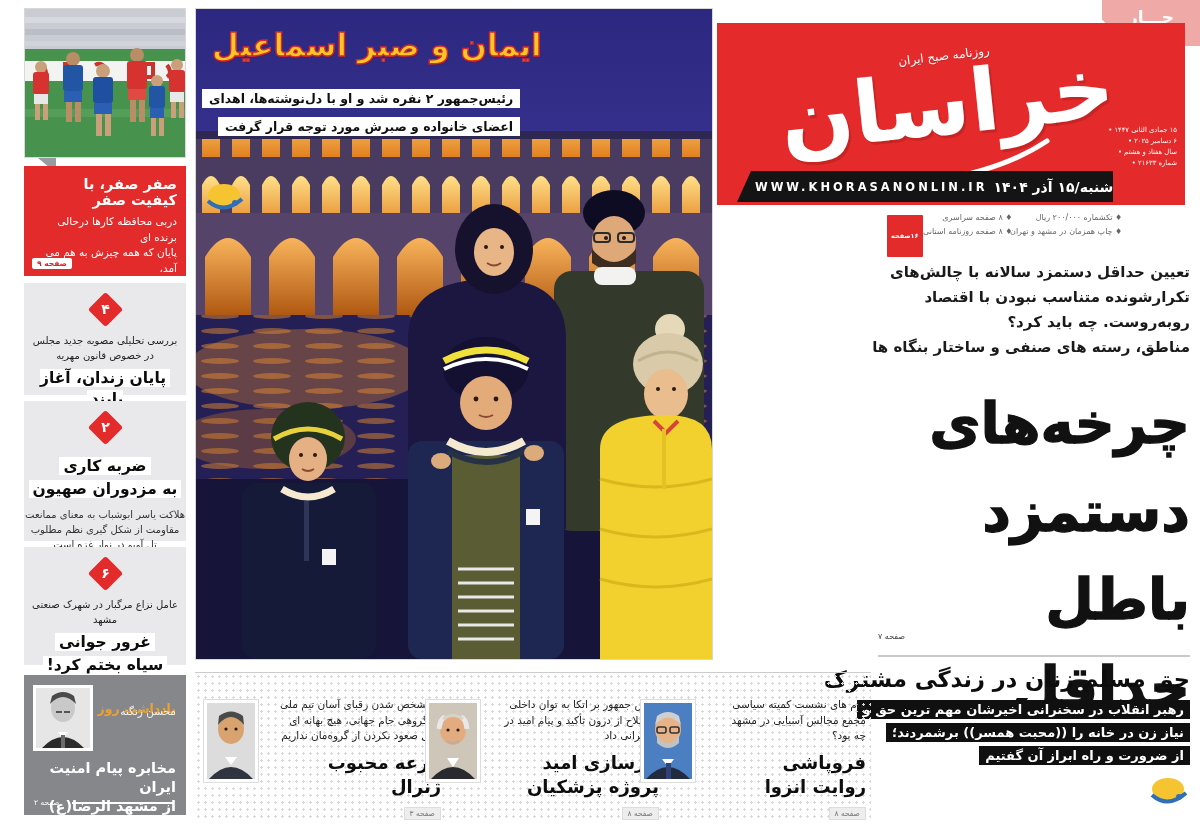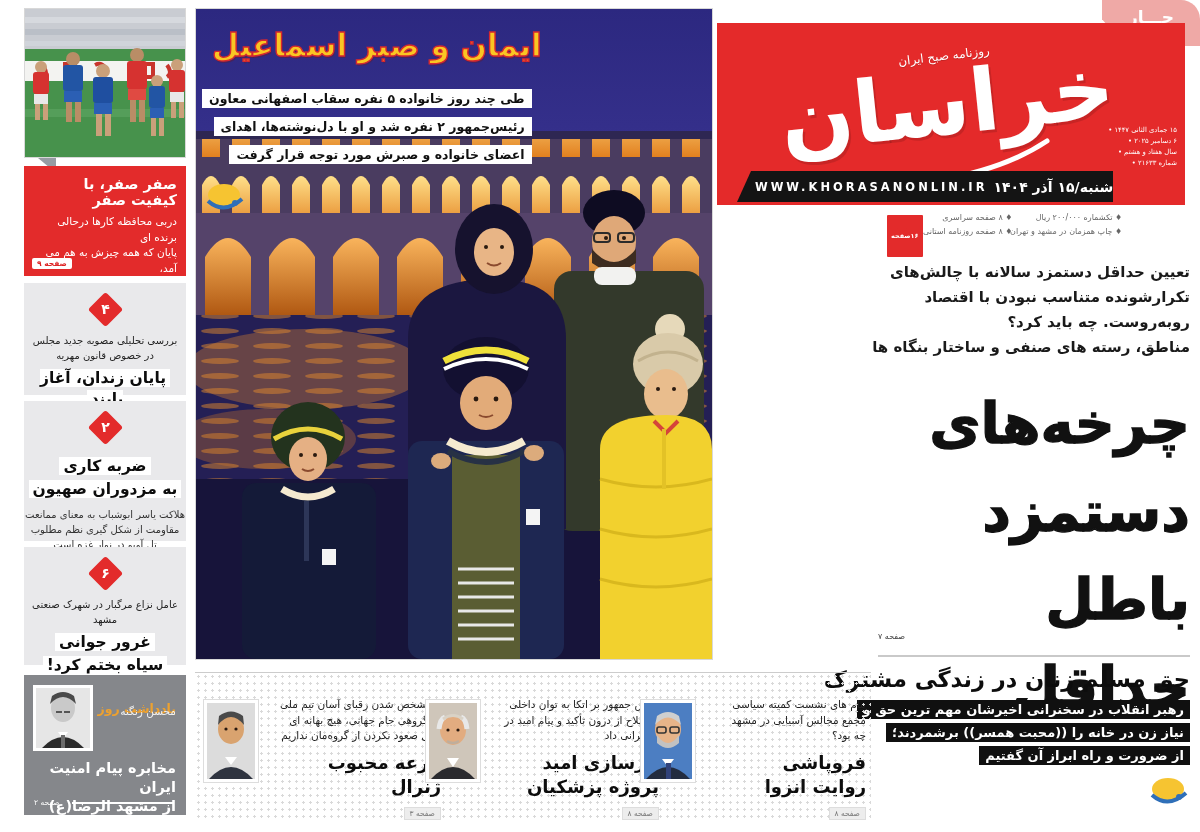--- a/index.html
+++ b/index.html
@@ -1,17 +1,17 @@
 <!DOCTYPE html>
 <html lang="fa"><head>
 <meta charset="utf-8">
 <style>
   html,body{margin:0;padding:0;background:#ffffff;}
   #page{position:relative;width:1200px;height:832px;background:#fff;overflow:hidden;
-        font-family:"DejaVu Sans",sans-serif;direction:rtl;border-radius:19px;}
+        font-family:"DejaVu Sans",sans-serif;direction:rtl;}
   [data-name]{box-sizing:border-box;}
   .abs{position:absolute;}
 
   
   #corner-tab{right:0;top:0;width:98px;height:46px;background:#efa9a6;color:#fff;
     clip-path:polygon(0 0,100% 0,100% 100%,24% 100%,0 42%);
     font-weight:bold;font-size:17px;text-align:center;line-height:34px;letter-spacing:1px;}
 
   
   .photo-frame{border:1px solid #d8d8d8;background:#eee;overflow:hidden;}
@@ -336,21 +336,20 @@
           <circle cx="119" cy="446" r="2" fill="#2a1a10"></circle>
         <path d="M106 460 q6 4 12 0" stroke="#8a4a2e" stroke-width="2" fill="none"></path>
         <path d="M86 480 q26 16 52 0" stroke="#f5ead0" stroke-width="7" fill="none"></path>
         <rect x="108" y="492" width="5" height="60" fill="#2d3658"></rect>
         <rect x="126" y="540" width="14" height="16" fill="#f4f4f4"></rect>
       </g>
     </svg>
 
     <div class="abs" id="main-headline" data-name="main-headline">ایمان و صبر اسماعیل</div>
     <div class="abs" id="main-lead" data-name="main-lead">
-      <div data-name="main-lead-line">طی چند روز خانواده ۵ نفره سقاب اصفهانی معاون</div>
       <div data-name="main-lead-line">رئیس‌جمهور ۲ نفره شد و او با دل‌نوشته‌ها، اهدای</div>
       <div data-name="main-lead-line">اعضای خانواده و صبرش مورد توجه قرار گرفت</div>
     </div>
     <svg class="abs zlogo" style="left:8px;top:172px" viewBox="0 0 40 30" data-name="zendegi-logo">
       <ellipse cx="20" cy="14" rx="16" ry="11" fill="#f6c431"></ellipse>
       <path d="M4 20 q16 14 34 -2" stroke="#2f6fb8" stroke-width="4" fill="none"></path>
       <circle cx="31" cy="22" r="3" fill="#2f6fb8"></circle>
     </svg>
   </div>
 

